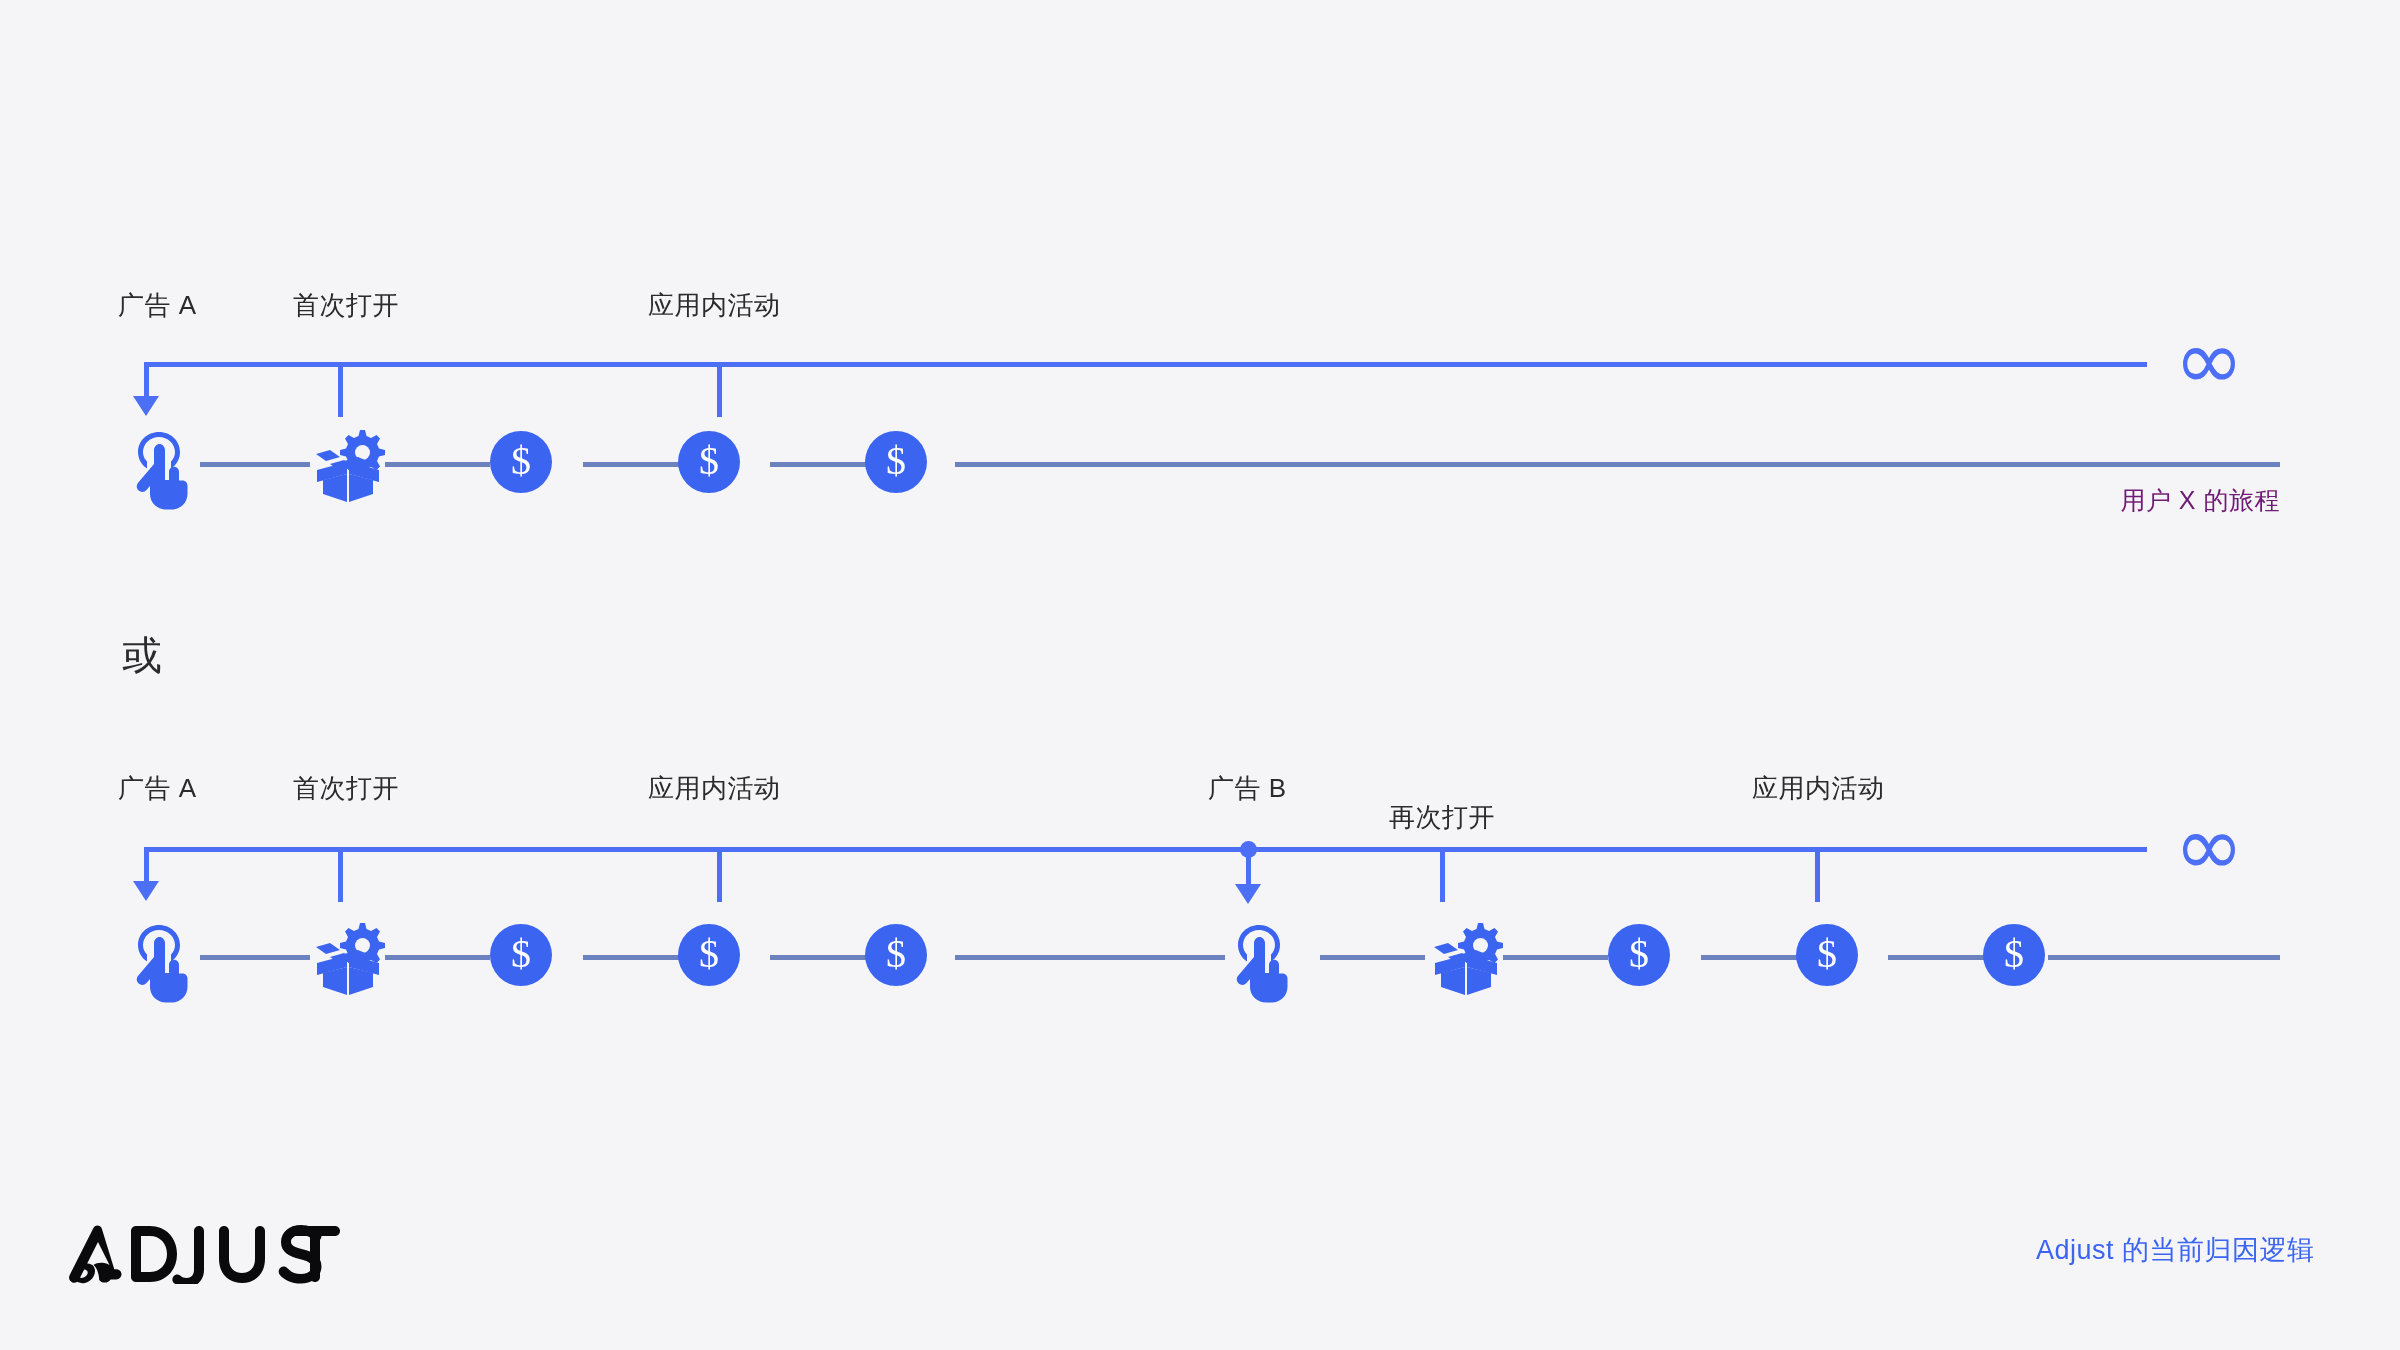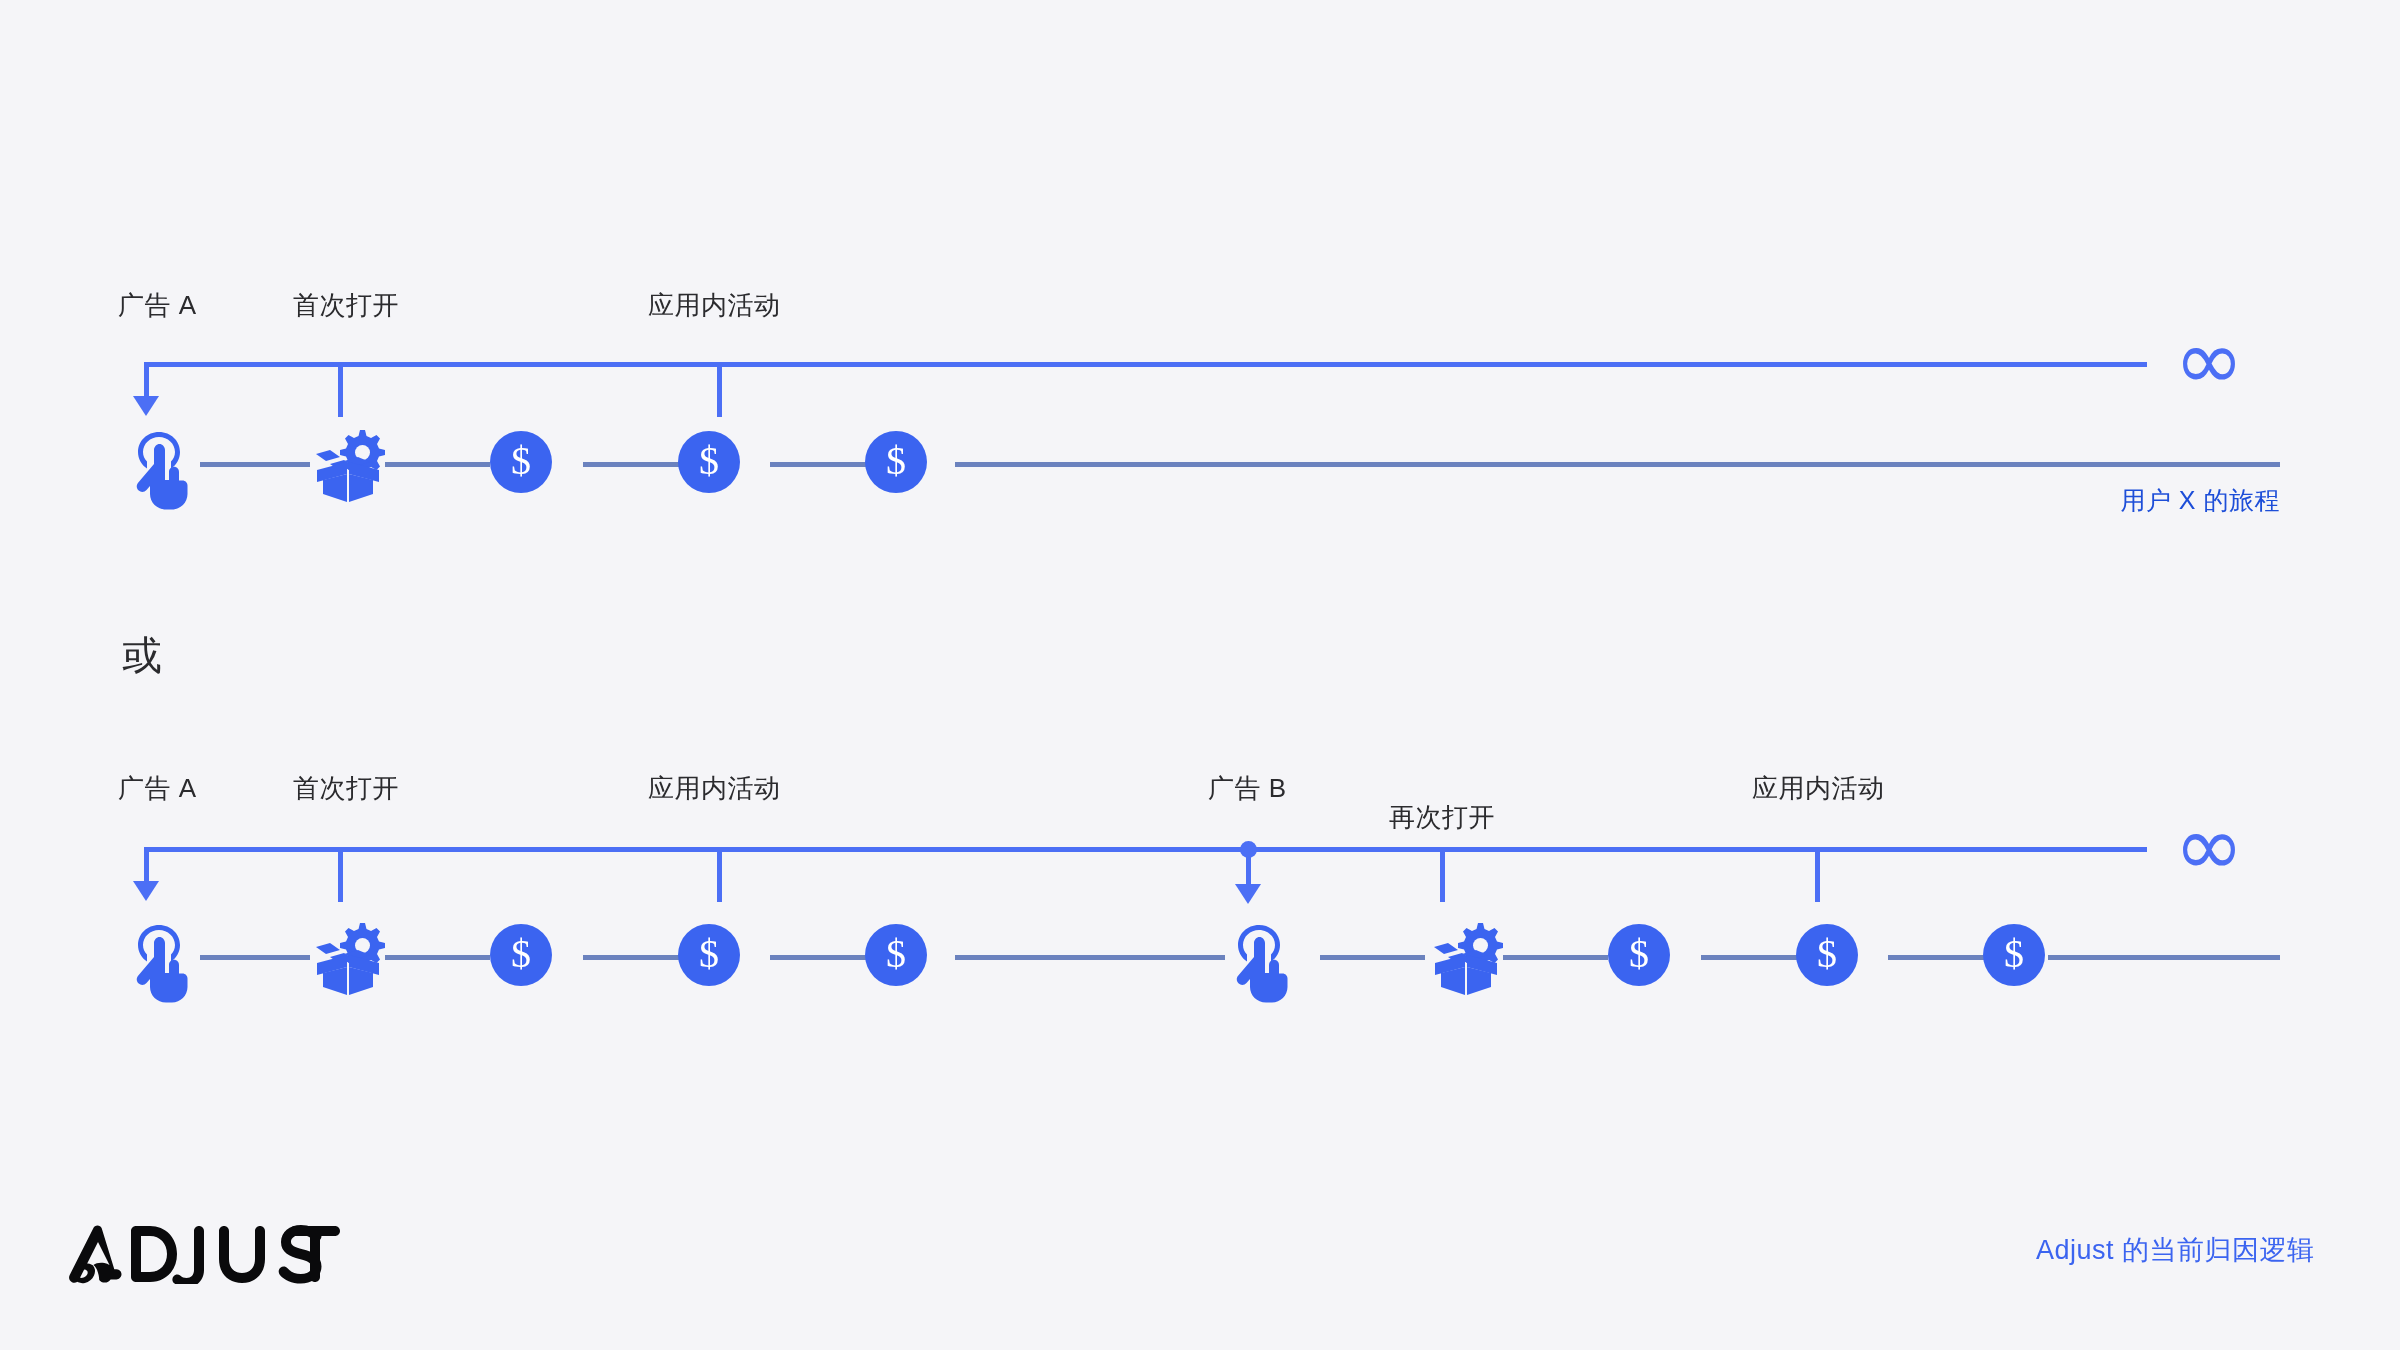--- a/index.html
+++ b/index.html
@@ -38,21 +38,21 @@
   .or-text {
     position: absolute;
     font-size: 40px;
     color: #2b2b2e;
     line-height: 1;
     letter-spacing: 1px;
   }
   .journey-label {
     position: absolute;
     font-size: 25px;
-    color: #1d4ed8;
+    color: #701a75;
     text-align: right;
     line-height: 1.45;
     letter-spacing: 0.5px;
   }
   .footer-note {
     position: absolute;
     font-size: 27px;
     color: #3b64f0;
     white-space: nowrap;
     letter-spacing: 0.5px;

